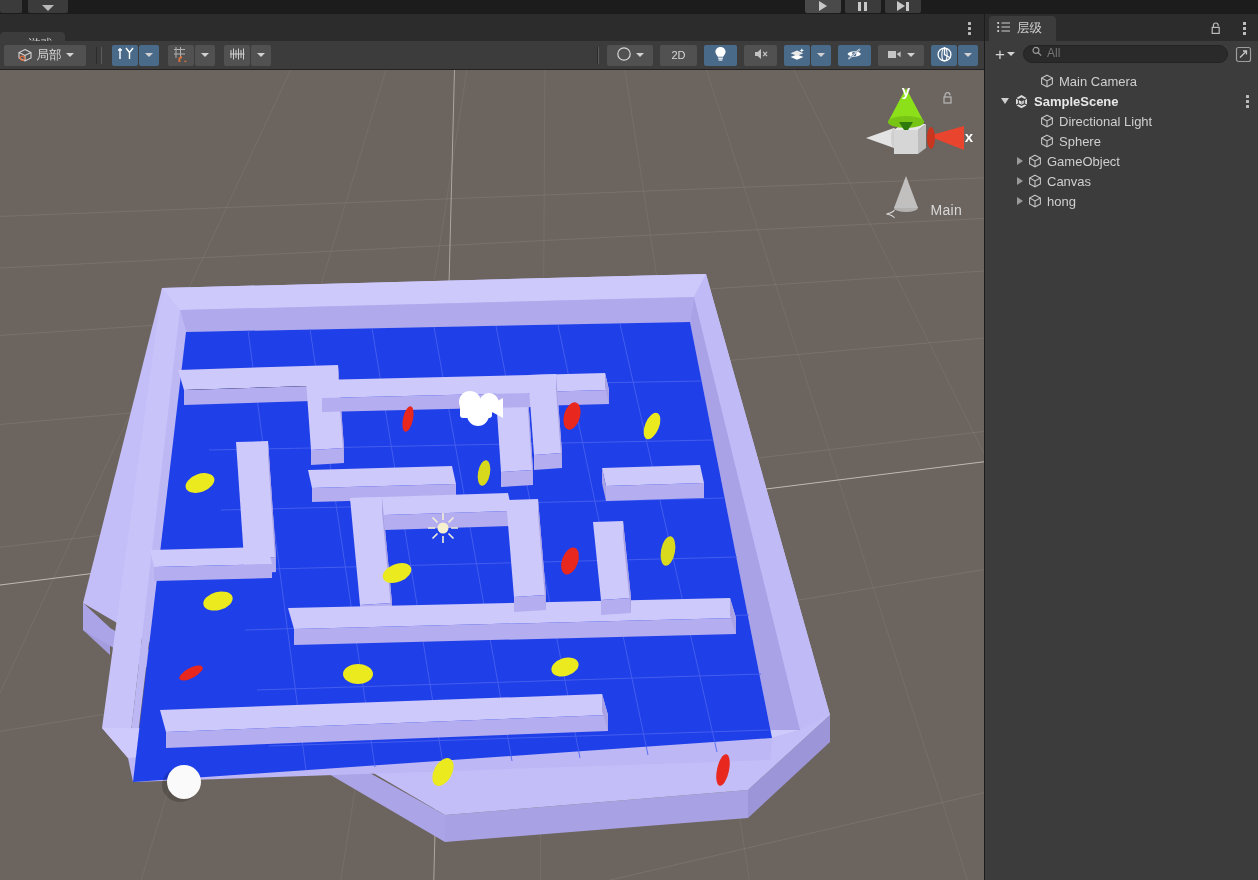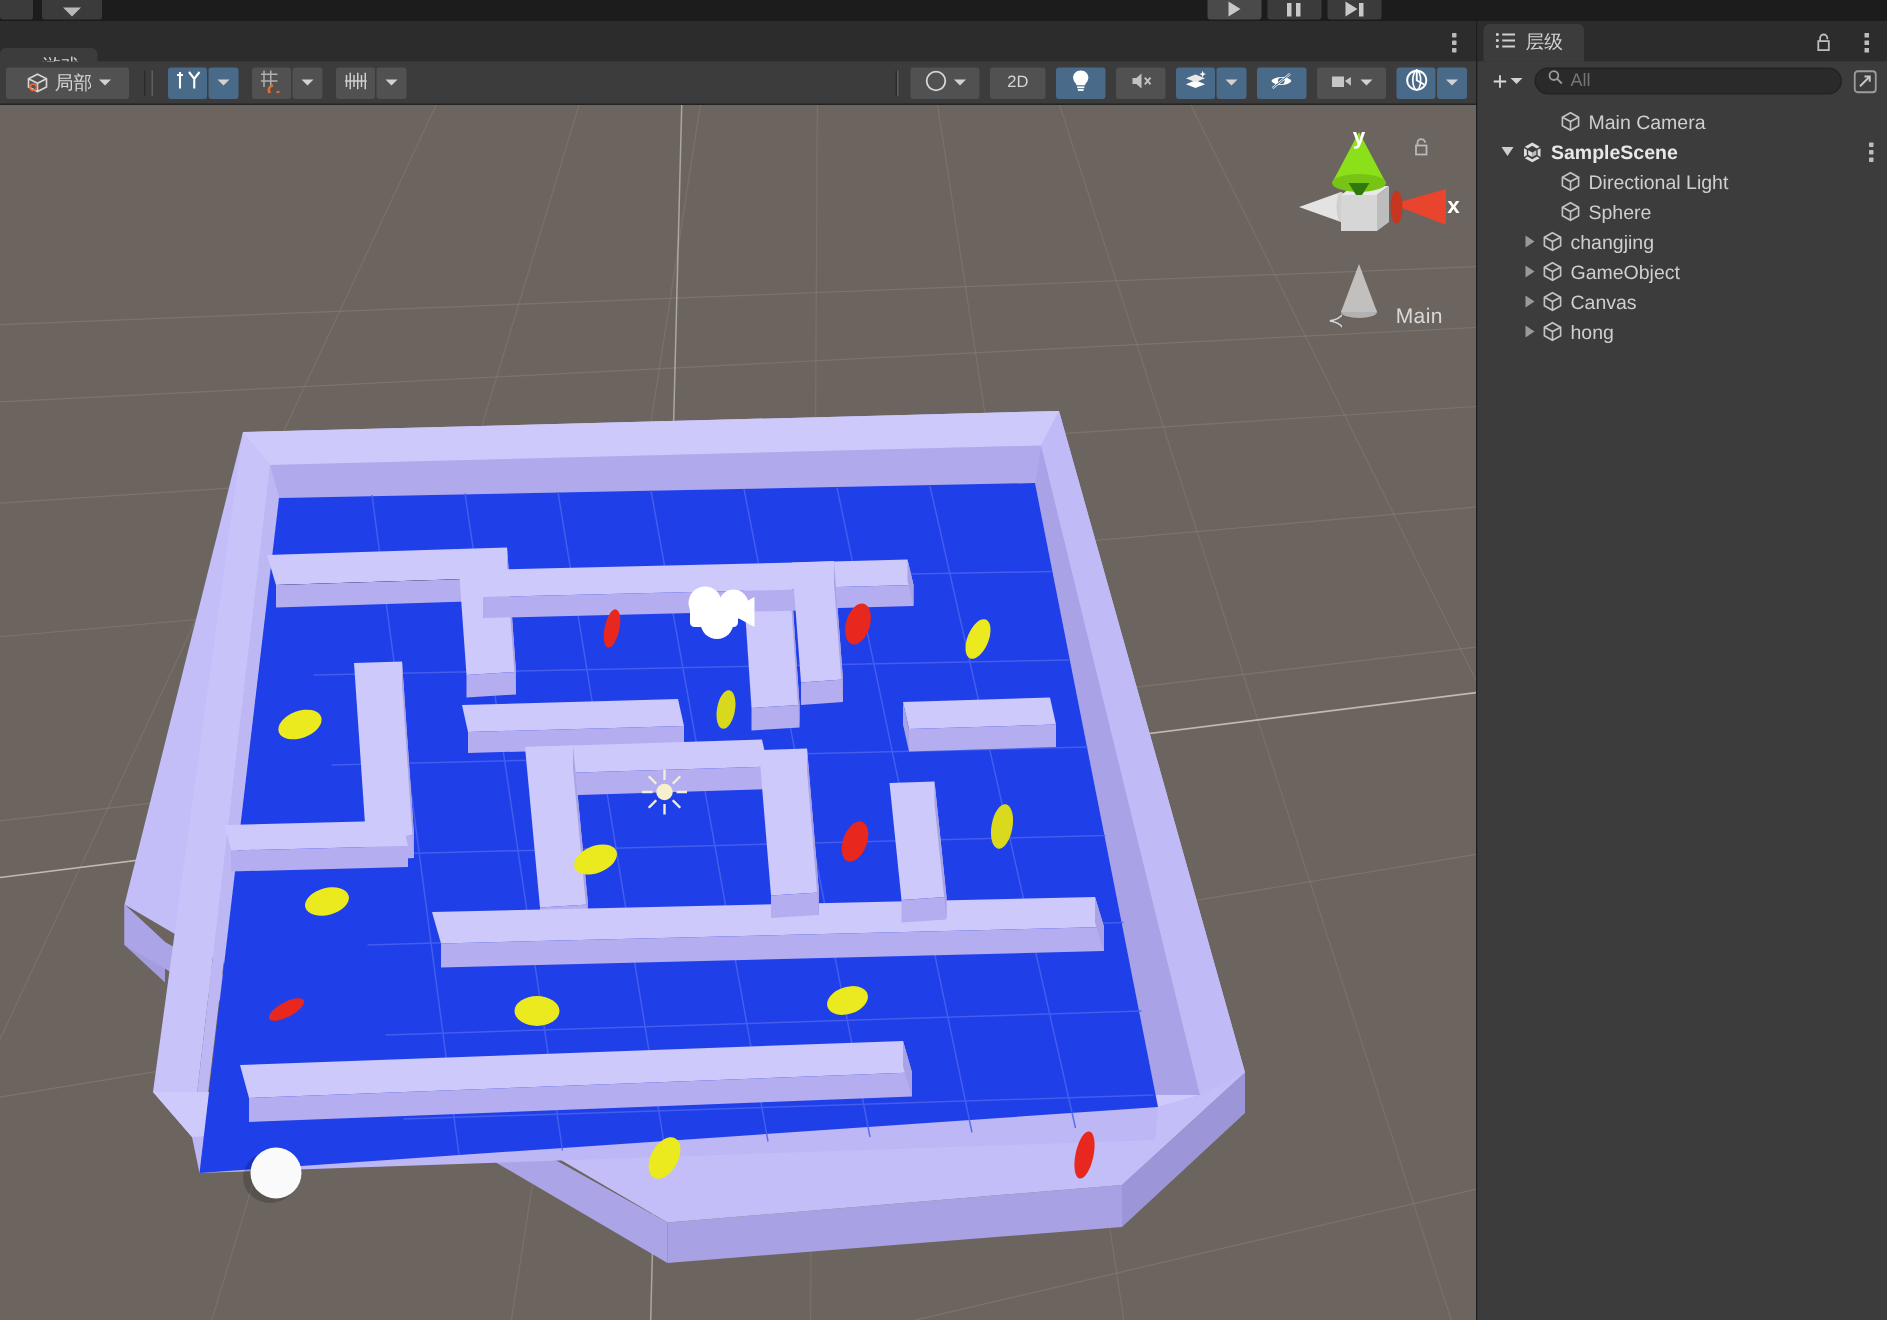--- a/index.html
+++ b/index.html
@@ -591,30 +591,20 @@
           <span>Sphere</span>
         </div>
         <div class="row" style="padding-left: 46px;">
           <span class="tri" style="margin-left: -14px; margin-right: 5px;"></span>
           <span style="display: inline-flex; align-items: center; margin-right: 5px;">
             <svg width="14" height="14" viewBox="0 0 14 14">
               <path d="M7 1.2 L12.4 4.1 L12.4 9.9 L7 12.8 L1.6 9.9 L1.6 4.1 Z" fill="none" stroke="#c4c4c4" stroke-width="1.1"></path>
               <path d="M1.6 4.1 L7 7 L12.4 4.1 M7 7 L7 12.8" fill="none" stroke="#c4c4c4" stroke-width="1.1"></path>
             </svg>
           </span>
-          <span>changjing</span>
-        </div>
-        <div class="row" style="padding-left: 46px;">
-          <span class="tri" style="margin-left: -14px; margin-right: 5px;"></span>
-          <span style="display: inline-flex; align-items: center; margin-right: 5px;">
-            <svg width="14" height="14" viewBox="0 0 14 14">
-              <path d="M7 1.2 L12.4 4.1 L12.4 9.9 L7 12.8 L1.6 9.9 L1.6 4.1 Z" fill="none" stroke="#c4c4c4" stroke-width="1.1"></path>
-              <path d="M1.6 4.1 L7 7 L12.4 4.1 M7 7 L7 12.8" fill="none" stroke="#c4c4c4" stroke-width="1.1"></path>
-            </svg>
-          </span>
           <span>GameObject</span>
         </div>
         <div class="row" style="padding-left: 46px;">
           <span class="tri" style="margin-left: -14px; margin-right: 5px;"></span>
           <span style="display: inline-flex; align-items: center; margin-right: 5px;">
             <svg width="14" height="14" viewBox="0 0 14 14">
               <path d="M7 1.2 L12.4 4.1 L12.4 9.9 L7 12.8 L1.6 9.9 L1.6 4.1 Z" fill="none" stroke="#c4c4c4" stroke-width="1.1"></path>
               <path d="M1.6 4.1 L7 7 L12.4 4.1 M7 7 L7 12.8" fill="none" stroke="#c4c4c4" stroke-width="1.1"></path>
             </svg>
           </span>

